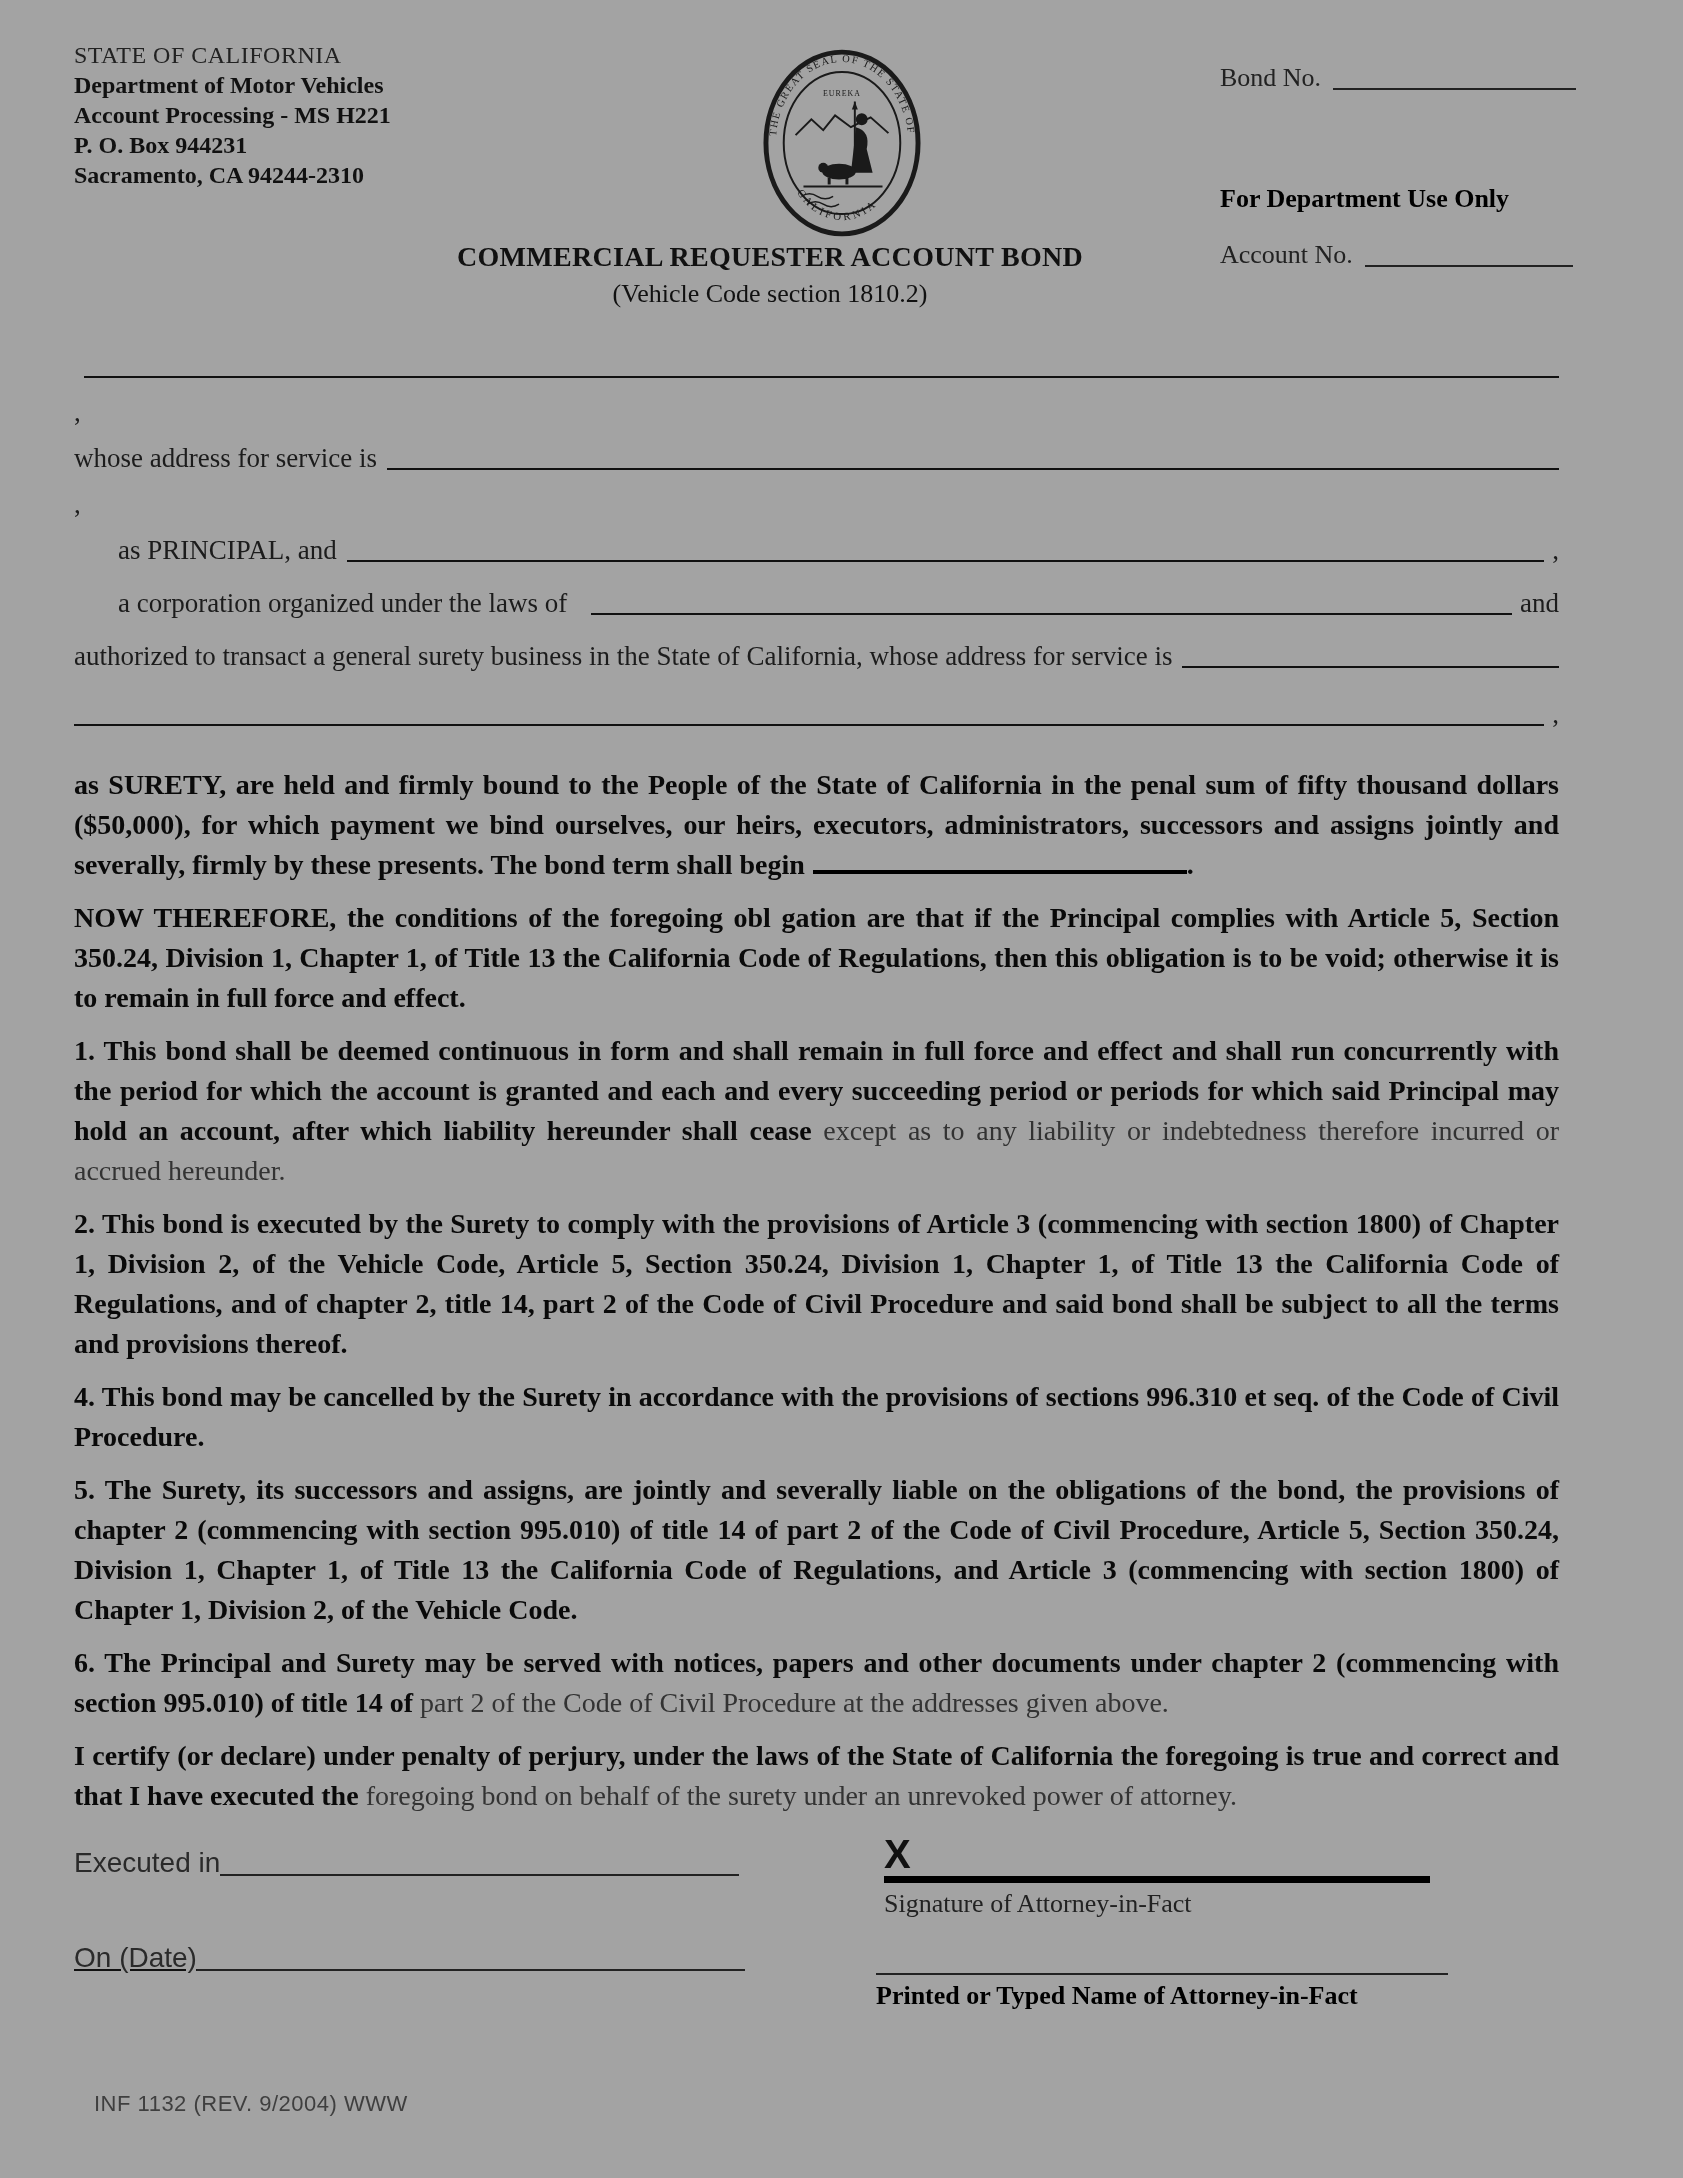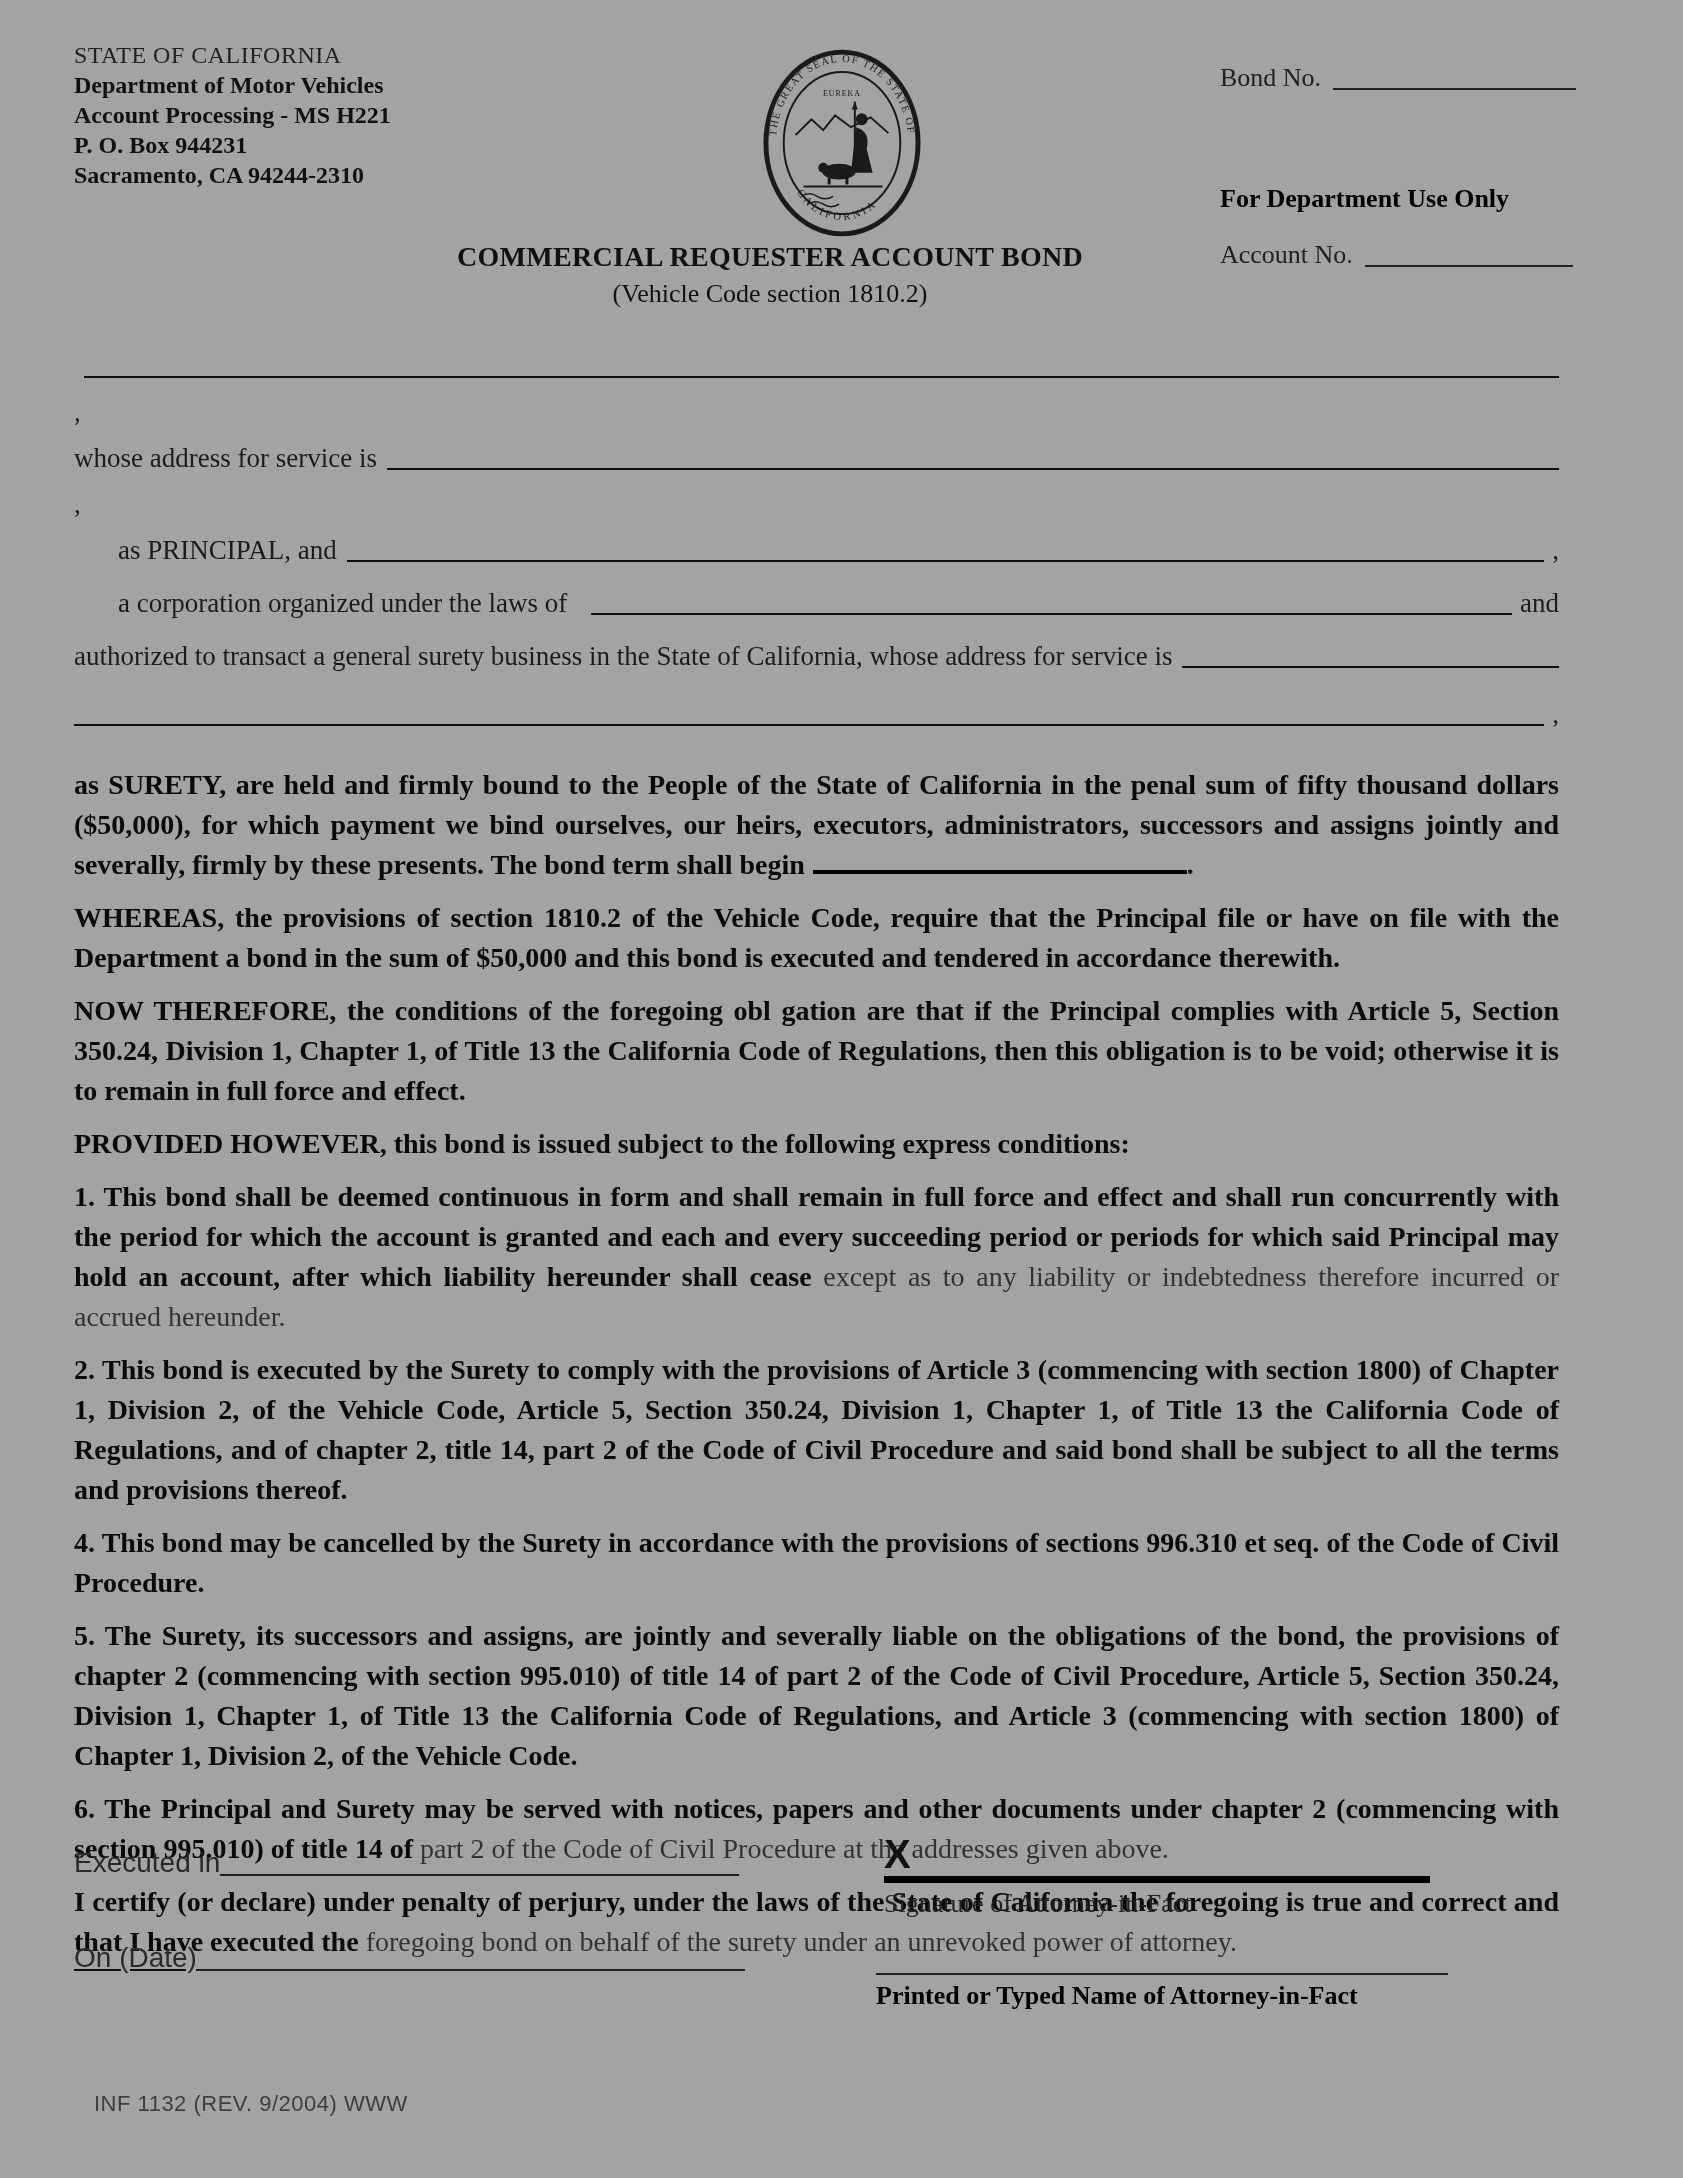--- a/index.html
+++ b/index.html
@@ -153,25 +153,23 @@
     </div>
     <div class="fill-row">
       <span class="blank noshift"></span>
       <span class="tail">,</span>
     </div>
   </div>
 
   <div class="paras">
     <p class="para scan-bold"><span>as SURETY, are held and firmly bound to the People of the State of California in the penal sum of fifty thousand dollars ($50,000), for which payment we bind ourselves, our heirs, executors, administrators, successors and assigns jointly and severally, firmly by these presents.  The bond term shall begin</span><span class="begin-line"></span><span>.</span></p>
 
-    <p class="para scan-bold">WHEREAS, the provisions of section 1810.2 of the Vehicle Code, require that the Principal file or have on file with the Department a bond in the sum of $50,000 and this bond is executed and tendered in accordance therewith.</p>
 
     <p class="para scan-bold">NOW THEREFORE, the conditions of the foregoing obl gation are that if the Principal complies with Article 5, Section 350.24, Division 1, Chapter 1, of Title 13 the California Code of Regulations, then this obligation is to be void; otherwise it is to remain in full force and effect.</p>
 
-    <p class="para scan-bold">PROVIDED HOWEVER, this bond is issued subject to the following express conditions:</p>
 
     <p class="para scan-bold">
       <span>1. This bond shall be deemed continuous in form and shall remain in full force and effect and shall run concurrently with the period for which the account is granted and each and every succeeding period or periods for which said Principal may hold an account, after which liability hereunder shall cease</span>
       <span class="scan-light">except as to any liability or indebtedness therefore incurred or accrued hereunder.</span>
     </p>
     <p class="para scan-bold">
       <span>2. This bond is executed by the Surety to comply with the provisions of Article 3 (commencing with section 1800) of Chapter 1, Division 2, of the Vehicle Code, Article 5, Section 350.24, Division 1, Chapter 1, of Title 13 the California Code of Regulations, and of chapter 2, title 14, part 2 of the Code of Civil Procedure and said bond shall be subject to all the terms and provisions thereof.</span>
       <span class="scan-light"></span>
     </p>
     <p class="para scan-bold">

